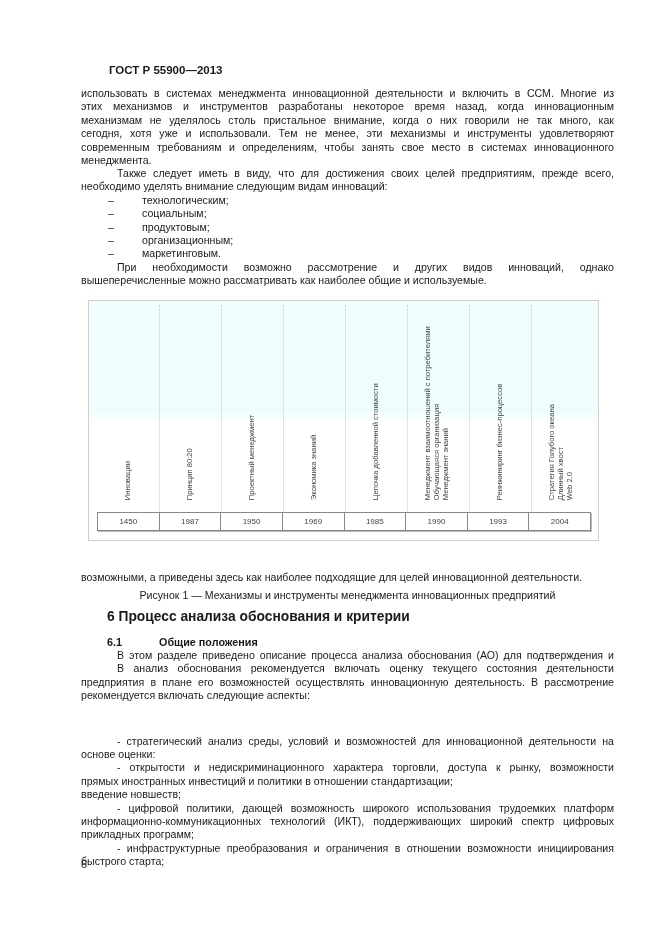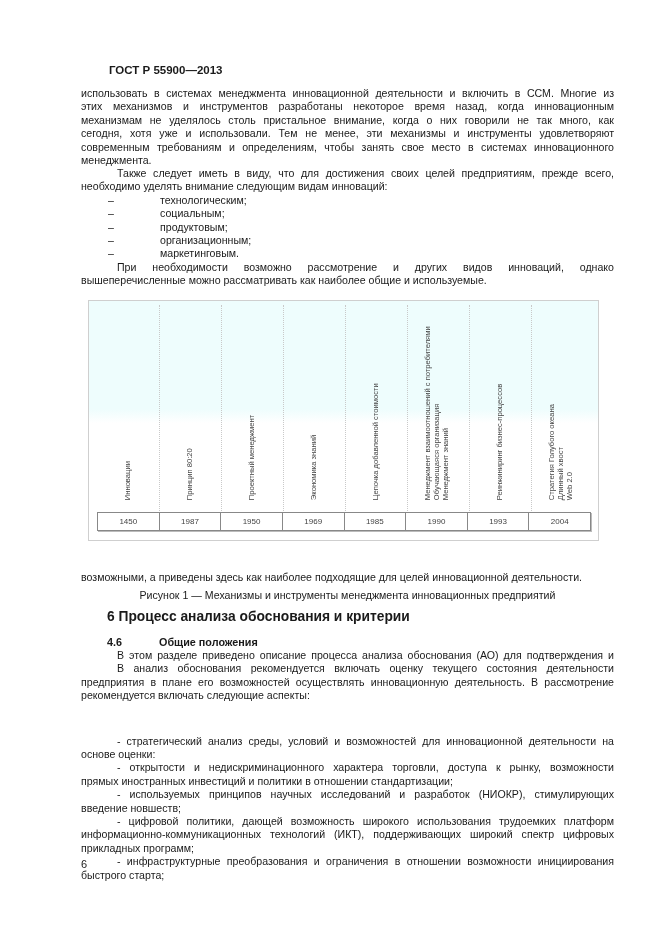--- a/index.html
+++ b/index.html
@@ -7,21 +7,21 @@
          font-family: "Liberation Sans", sans-serif; color: #1a1a1a; }
   .page { position: absolute; left: 0; top: 0; width: 661px; height: 936px; }
   .hdr { position: absolute; left: 81px; top: 64px; font-size: 11.5px; font-weight: bold; padding-left: 28px; }
   .txt { position: absolute; left: 81px; width: 533px; font-size: 10.6px; line-height: 13.4px;
          text-align: justify; }
   .txt p { margin: 0; }
   .ind { text-indent: 36px; }
   .last { text-align-last: left; }
   .bul { position: relative; height: 13.4px; }
   .bul .dash { position: absolute; left: 27px; }
-  .bul .btx { position: absolute; left: 61px; margin-left: 18px; }
+  .bul .btx { position: absolute; left: 61px; }
   .fig { position: absolute; left: 88px; top: 300px; width: 511px; height: 241px;
          border: 1px solid #cfcfcf; box-sizing: border-box;
          background: linear-gradient(to bottom, #eefdfd 0px, #eefdfd 108px, #ffffff 122px, #ffffff 100%); }
   .fig .col-line { position: absolute; top: 4px; height: 208px; border-left: 1px dotted #c9c9c9; }
   .fig .lbl { position: absolute; bottom: 40px; width: 62px; height: 200px; }
   .fig .lbl .rot { position: absolute; left: 50%; bottom: 0; transform-origin: left bottom;
                    transform: rotate(-90deg) translate(0, 0); white-space: nowrap;
                    font-size: 7.6px; line-height: 9.2px; color: #444; }
   .years { position: absolute; left: 8px; top: 211px; width: 494px; height: 19px;
            display: flex; border: 1px solid #888; box-sizing: border-box; box-shadow: 1px 1px 0 #bbb; }
@@ -129,33 +129,32 @@
 
   <div class="cap">Рисунок 1 — Механизмы и инструменты менеджмента инновационных предприятий</div>
 
   <div class="txt" style="top:571px;">
     <p style="text-align:left">возможными, а приведены здесь как наиболее подходящие для целей инновационной деятельности.</p>
   </div>
 
   <div class="h1">6 Процесс анализа обоснования и критерии</div>
 
   <div class="h2">
-    <span class="num">4.6</span><span>Общие положения</span>
+    <span class="num">6.1</span><span>Общие положения</span>
   </div>
 
   <div class="txt" style="top:649px;">
     <p class="ind" style="text-align-last: justify;">В этом разделе приведено описание процесса анализа обоснования (АО) для подтверждения и</p>
     <p class="ind" style="text-align-last: justify;">В анализ обоснования рекомендуется включать оценку текущего состояния деятельности</p>
     <p style="text-align-last: justify;">предприятия в плане его возможностей осуществлять инновационную деятельность. В рассмотрение</p>
     <p style="text-align:left">рекомендуется включать следующие аспекты:</p>
     <p class="ind" style="text-align-last: justify; margin-top: 32px;">- стратегический анализ среды, условий и возможностей для инновационной деятельности на</p>
     <p style="text-align:left">основе оценки:</p>
     <p class="ind" style="text-align-last: justify;">- открытости  и недискриминационного характера торговли, доступа к рынку, возможности</p>
     <p style="text-align:left">прямых иностранных инвестиций и политики в отношении стандартизации;</p>
-    <p class="ind" style="text-align-last: justify;">- используемых принципов научных исследований и разработок (НИОКР), стимулирующих</p>
     <p style="text-align:left">введение новшеств;</p>
     <p class="ind" style="text-align-last: justify;">- цифровой политики, дающей возможность широкого использования трудоемких платформ</p>
     <p style="text-align-last: justify;">информационно-коммуникационных технологий (ИКТ), поддерживающих широкий спектр  цифровых</p>
     <p style="text-align:left">прикладных программ;</p>
     <p class="ind" style="text-align-last: justify;">- инфраструктурные преобразования и ограничения в отношении возможности инициирования</p>
     <p style="text-align:left">быстрого старта;</p>
   </div>
 
   <div class="pnum">6</div>
 </div>

